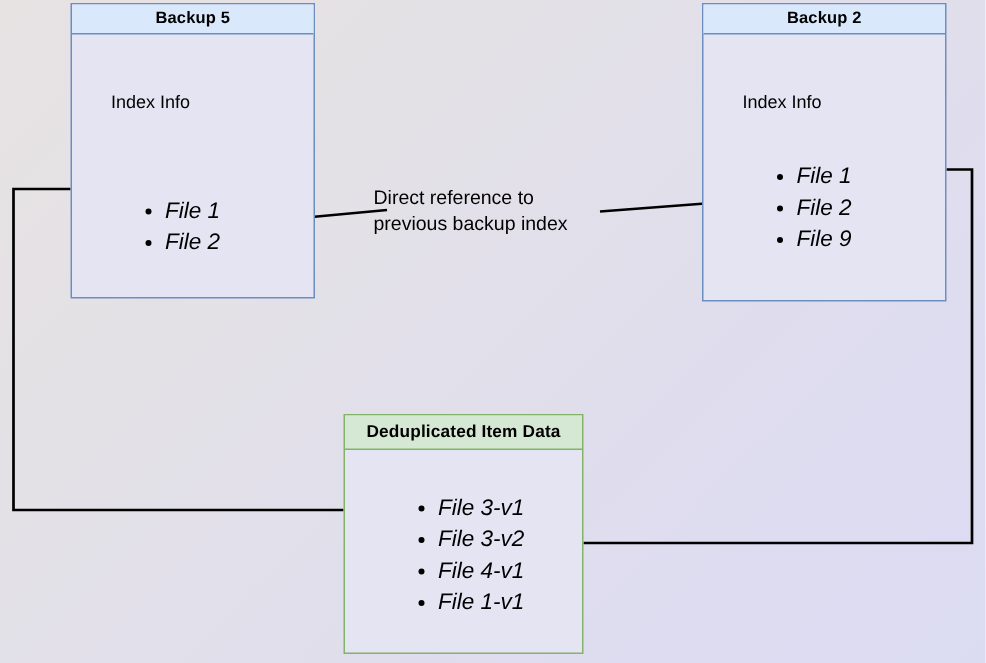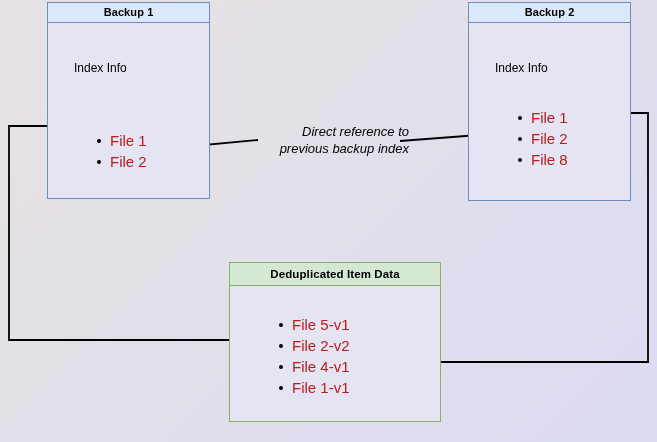--- a/index.html
+++ b/index.html
@@ -67,43 +67,43 @@
   }
   .file-list {
     position: absolute;
     margin: 0;
     padding: 0;
     list-style: none;
   }
   .file-list li {
     position: relative;
     font-size: 15px;
-    color: #b91c1c;
+    color: #000000;
     line-height: 21px;
     padding-left: 14px;
     white-space: nowrap;
+    font-style: italic;
   }
   .file-list li::before {
     content: "";
     position: absolute;
     left: 1px;
     top: 9px;
     width: 4px;
     height: 4px;
     border-radius: 50%;
     background: #000;
   }
   .center-label {
     position: absolute;
-    text-align: right;
+    text-align: left;
     font-size: 13px;
     line-height: 17px;
     color: #000;
     white-space: pre-line;
-    font-style: italic;
   }
 </style>
 </head>
 <body>
 
 <div id="canvas">
 
   <svg class="svg-layer" viewBox="0 0 657 442" xmlns="http://www.w3.org/2000/svg">
     <defs>
       <marker id="arrowR" markerWidth="10" markerHeight="8" refX="9" refY="4" orient="auto" markerUnits="userSpaceOnUse">
@@ -125,48 +125,48 @@
     <g>
       <path d="M492,134 L400,141" fill="none" stroke="#000000" stroke-width="1.8"></path>
     </g>
 
     <g>
       <path d="M258,140 L172,148" fill="none" stroke="#000000" stroke-width="1.8" marker-end="url(#arrowL)"></path>
     </g>
   </svg>
 
   <div class="box" style="left:47px; top:2px; width:163px; height:197px;">
-    <div class="box-header">Backup 1</div>
+    <div class="box-header">Backup 5</div>
     <div class="box-body" style="height:176px;">
       <div class="index-title" style="left:26px; top:38px;">Index Info</div>
       <ul class="file-list" style="left:48px; top:107px;">
         <li>File 1</li>
         <li>File 2</li>
       </ul>
     </div>
   </div>
 
   <div class="box" style="left:448px; top:2px; width:163px; height:199px;margin-left:20px;">
     <div class="box-header">Backup 2</div>
     <div class="box-body" style="height:178px;">
       <div class="index-title" style="left:26px; top:38px;">Index Info</div>
       <ul class="file-list" style="left:48px; top:84px;">
         <li>File 1</li>
         <li>File 2</li>
-        <li>File 8</li>
+        <li>File 9</li>
       </ul>
     </div>
   </div>
 
-  <div class="box green" style="left:229px; top:262px; width:212px; height:160px;">
+  <div class="box green" style="left:229px; top:276px; width:160px; height:160px;">
     <div class="box-header green">Deduplicated Item Data</div>
     <div class="box-body" style="height:136px;">
       <ul class="file-list" style="left:48px; top:28px;">
-        <li>File 5-v1</li>
-        <li>File 2-v2</li>
+        <li>File 3-v1</li>
+        <li>File 3-v2</li>
         <li>File 4-v1</li>
         <li>File 1-v1</li>
       </ul>
     </div>
   </div>
 
   <div class="center-label" style="left:249px; top:123px; width:160px;">Direct reference to
 previous backup index</div>
 
 </div>

